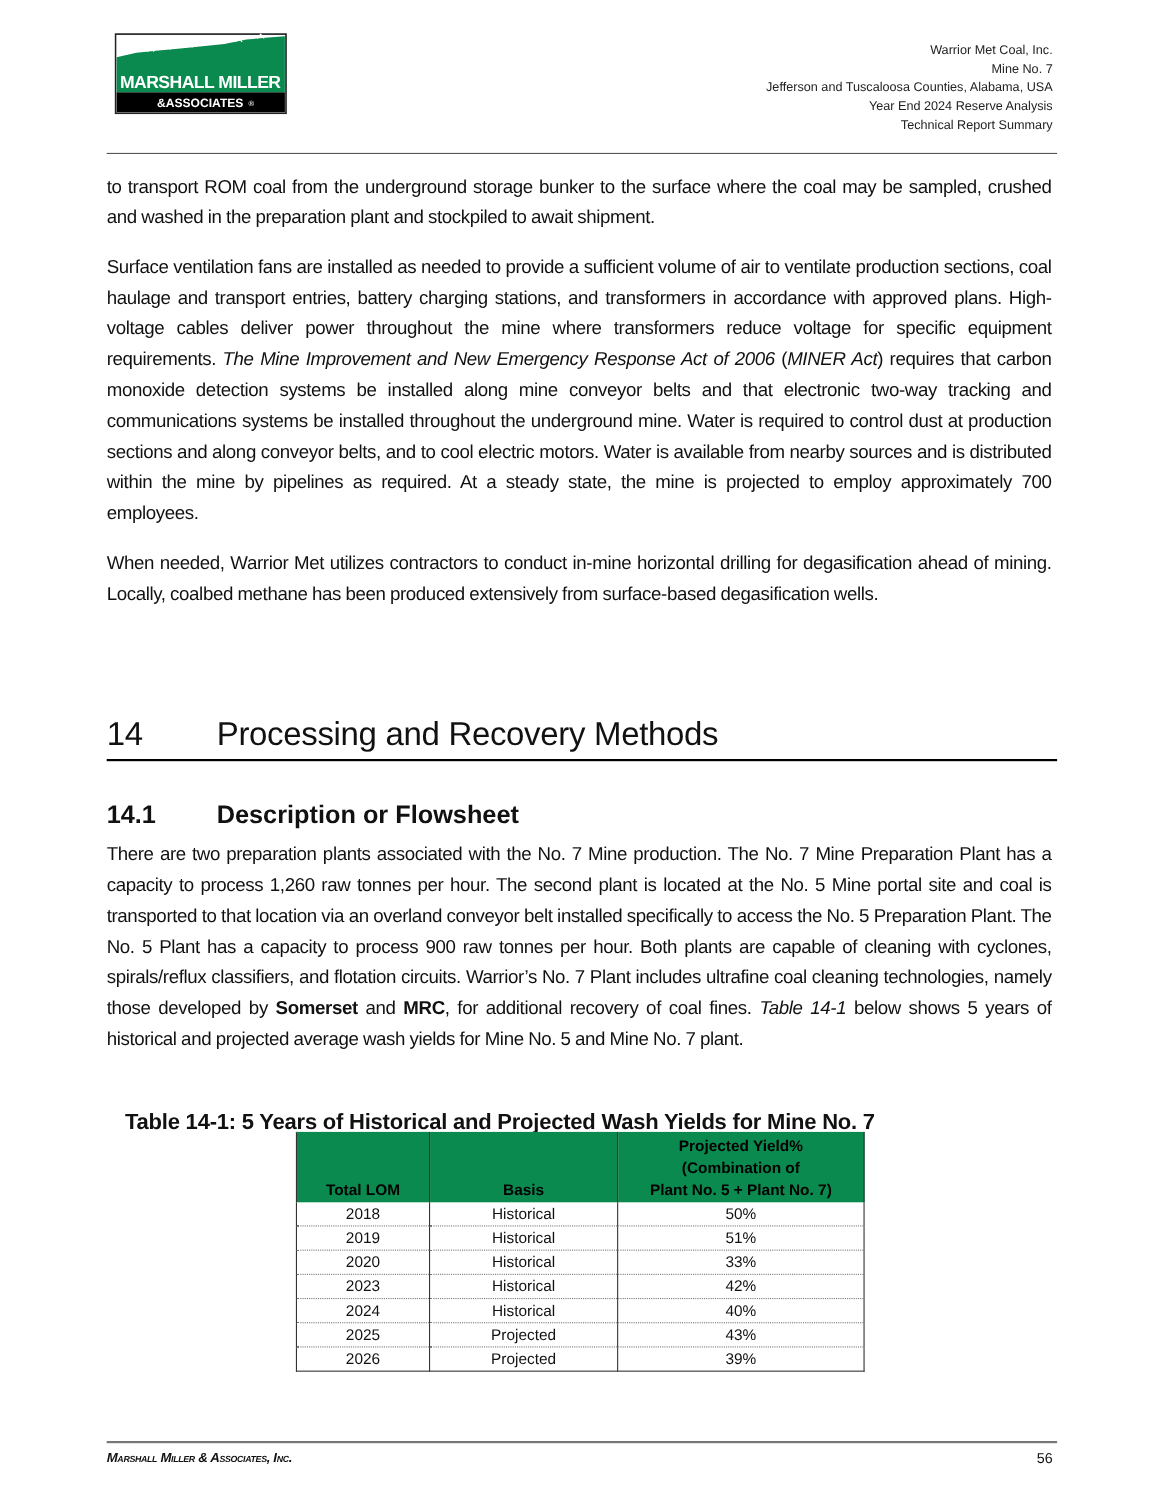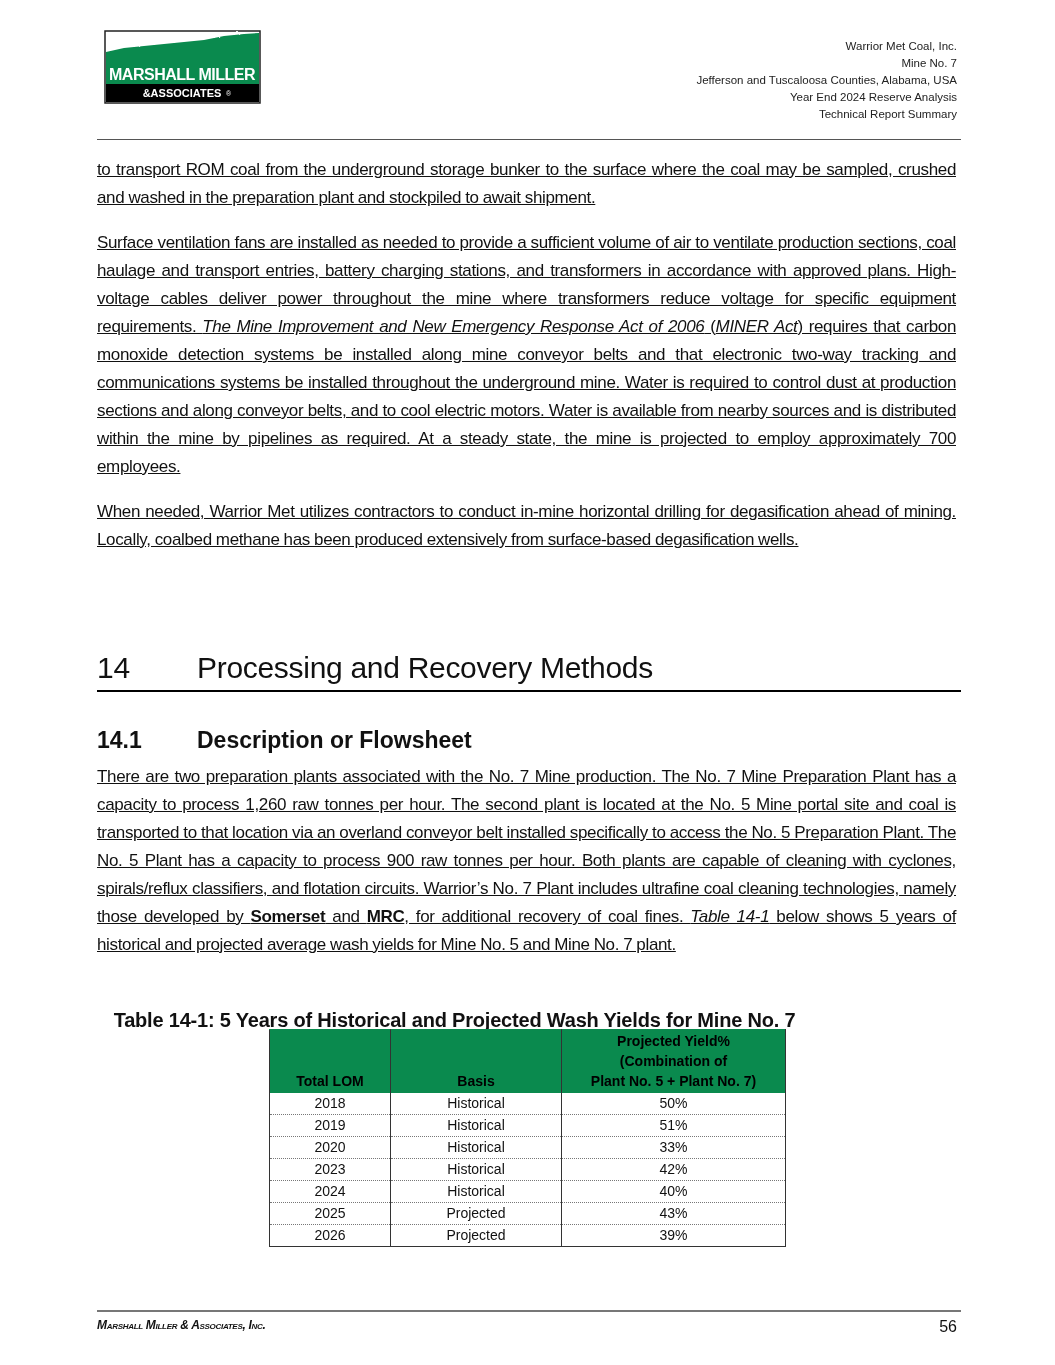--- a/index.html
+++ b/index.html
@@ -5,21 +5,21 @@
   html, body { margin: 0; padding: 0; background: #ffffff; }
   body { width: 1055px; height: 1365px; position: relative; overflow: hidden;
          font-family: "Liberation Sans", sans-serif; color: #111; }
   .logo { position: absolute; left: 104px; top: 30px; width: 157px; height: 74px; }
   .header-info { position: absolute; right: 98px; top: 38px; text-align: right;
                  font-size: 11.5px; line-height: 17px; color: #222; }
   .header-rule { position: absolute; left: 97px; width: 864px; top: 139px; height: 0;
                  border-top: 1px solid #555; }
   .content { position: absolute; left: 97px; width: 859px; top: 156px; }
   p.body { margin: 0 0 17px 0; font-size: 17px; line-height: 28px; text-align: justify;
-           letter-spacing: -0.35px; word-spacing: -0.3px; text-decoration: underline; }
+           letter-spacing: -0.35px; word-spacing: -0.3px; }
   .h1 { position: absolute; left: 97px; top: 648px; width: 864px; border-bottom: 2.5px solid #000;
         font-size: 30px; line-height: 40px; padding-bottom: 2px; letter-spacing: -0.3px; }
   .h1 .num { display: inline-block; width: 100px; }
   .h2 { position: absolute; left: 97px; top: 726px; font-size: 23px; font-weight: bold; line-height: 28px; }
   .h2 .num { display: inline-block; width: 100px; }
   .sec2 { position: absolute; left: 97px; width: 859px; top: 763px; }
   .table-caption { position: absolute; left: 0; width: 909px; text-align: center; top: 1009px;
                    font-size: 20px; font-weight: bold; letter-spacing: -0.2px; padding-left: 0; }
   table.yields { position: absolute; left: 269px; top: 1029px; width: 517px;
                  border-collapse: collapse; font-size: 14px; }
@@ -27,21 +27,21 @@
                     vertical-align: bottom; line-height: 20px; padding: 1px 2px 2px 2px;
                     border-left: 1px solid #333; border-right: 1px solid #333; border-top: 1px solid #0a8a4e; }
   table.yields td { text-align: center; height: 21px; padding: 0; line-height: 21px;
                     border-left: 1px solid #333; border-right: 1px solid #333;
                     border-bottom: 1px dotted #777; }
   table.yields tr:last-child td { border-bottom: 1px solid #333; }
   .col1 { width: 116px; } .col2 { width: 166px; } .col3 { width: 219px; }
   .footer-rule { position: absolute; left: 97px; width: 864px; top: 1310px; border-top: 2px solid #777; }
   .footer-left { position: absolute; left: 97px; top: 1318px; font-size: 12px; font-weight: bold;
                  font-style: italic; font-variant: small-caps; letter-spacing: -0.3px; }
-  .footer-right { position: absolute; right: 98px; top: 1318px; font-size: 16px; }
+  .footer-right { position: absolute; right: 98px; top: 1318px; font-size: 13px; }
 </style>
 </head>
 <body>
 
 <div class="logo">
   <svg width="157" height="74" viewBox="0 0 157 74">
     <rect x="1" y="1" width="155" height="72" fill="#fff" stroke="#222" stroke-width="1.5"></rect>
     <path d="M2 22 L20 18 L40 16 L60 14 L80 12 L100 10 L120 6 L140 4 L155 3 L155 54 L2 54 Z" fill="#0a8a4e"></path>
     <path d="M30 17 l3 -4 l3 4 M45 15 l3 -4 l3 4 M65 13 l3 -4 l3 4 M110 8 l3 -4 l3 4 M130 5 l3 -4 l3 4" stroke="#fff" stroke-width="1" fill="none"></path>
     <rect x="2" y="54" width="153" height="18" fill="#000"></rect>

